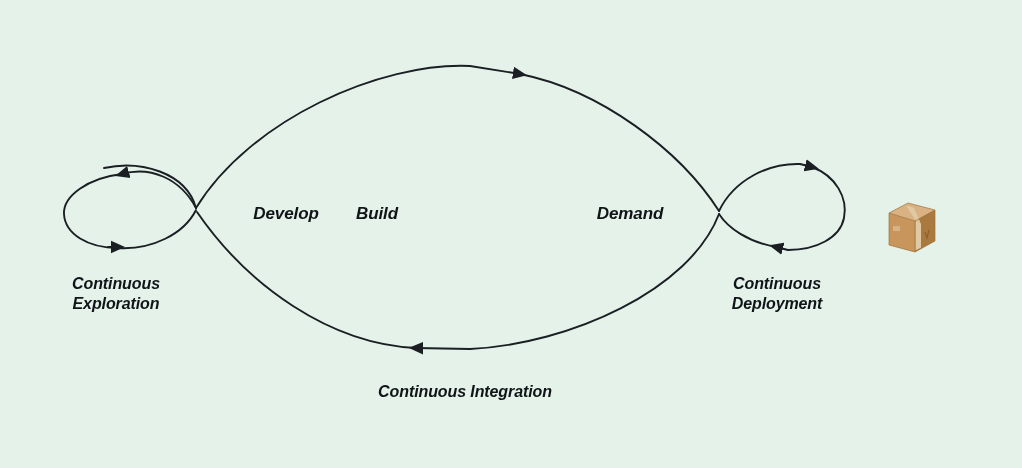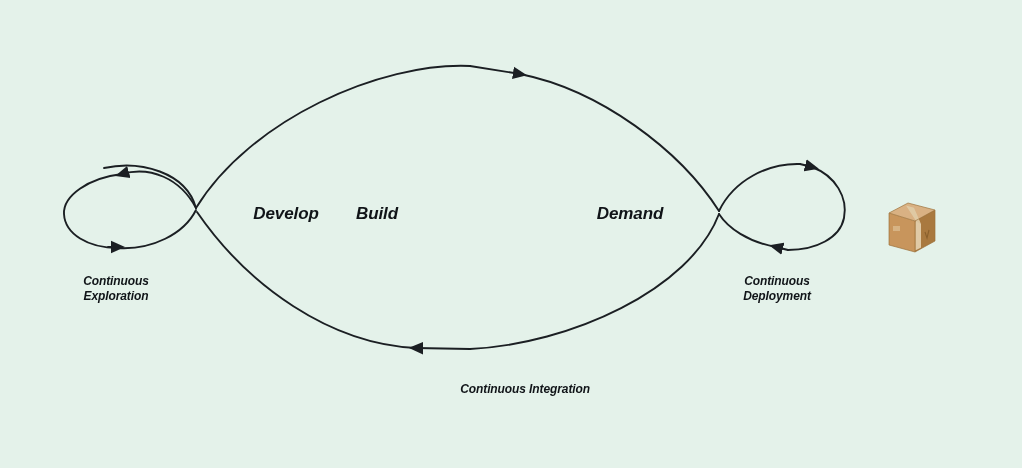--- a/index.html
+++ b/index.html
@@ -35,21 +35,21 @@
     text-align: center;
     line-height: 1.22;
     letter-spacing: -0.1px;
     white-space: pre-line;
     user-select: none;
   }
   .stage-label {
     font-size: 17px;
   }
   .phase-label {
-    font-size: 12px;
+    font-size: 16px;
   }
   .box-icon-wrap {
     position: absolute;
   }
 </style>
 </head>
 <body>
 
 <div id="diagram-root">
 
@@ -95,21 +95,21 @@
   <div class="label stage-label" style="left:228px; top:204px; width:116px;">Develop</div>
 
   <div class="label stage-label" style="left:330px; top:204px; width:94px;">Build</div>
 
 
   <div class="label stage-label" style="left:583px; top:204px; width:94px;">Demand</div>
 
   <div class="label phase-label" style="left:44px; top:274px; width:144px;">Continuous
 Exploration</div>
 
-  <div class="label phase-label" style="left:340px; top:382px; width:250px;text-align:right;">Continuous Integration</div>
+  <div class="label phase-label" style="left:340px; top:382px; width:250px;">Continuous Integration</div>
 
   <div class="label phase-label" style="left:705px; top:274px; width:144px;">Continuous
 Deployment</div>
 
 
   <div class="box-icon-wrap" style="left:884px; top:199px; width:56px; height:58px;">
     <svg width="56" height="58" viewBox="0 0 56 58" aria-hidden="true">
 
       <polygon points="5,14 24,4 51,11 31,22" fill="#d9b183"></polygon>
       <polygon points="31,22 51,11 51,17 31,27" fill="#c9a071"></polygon>

